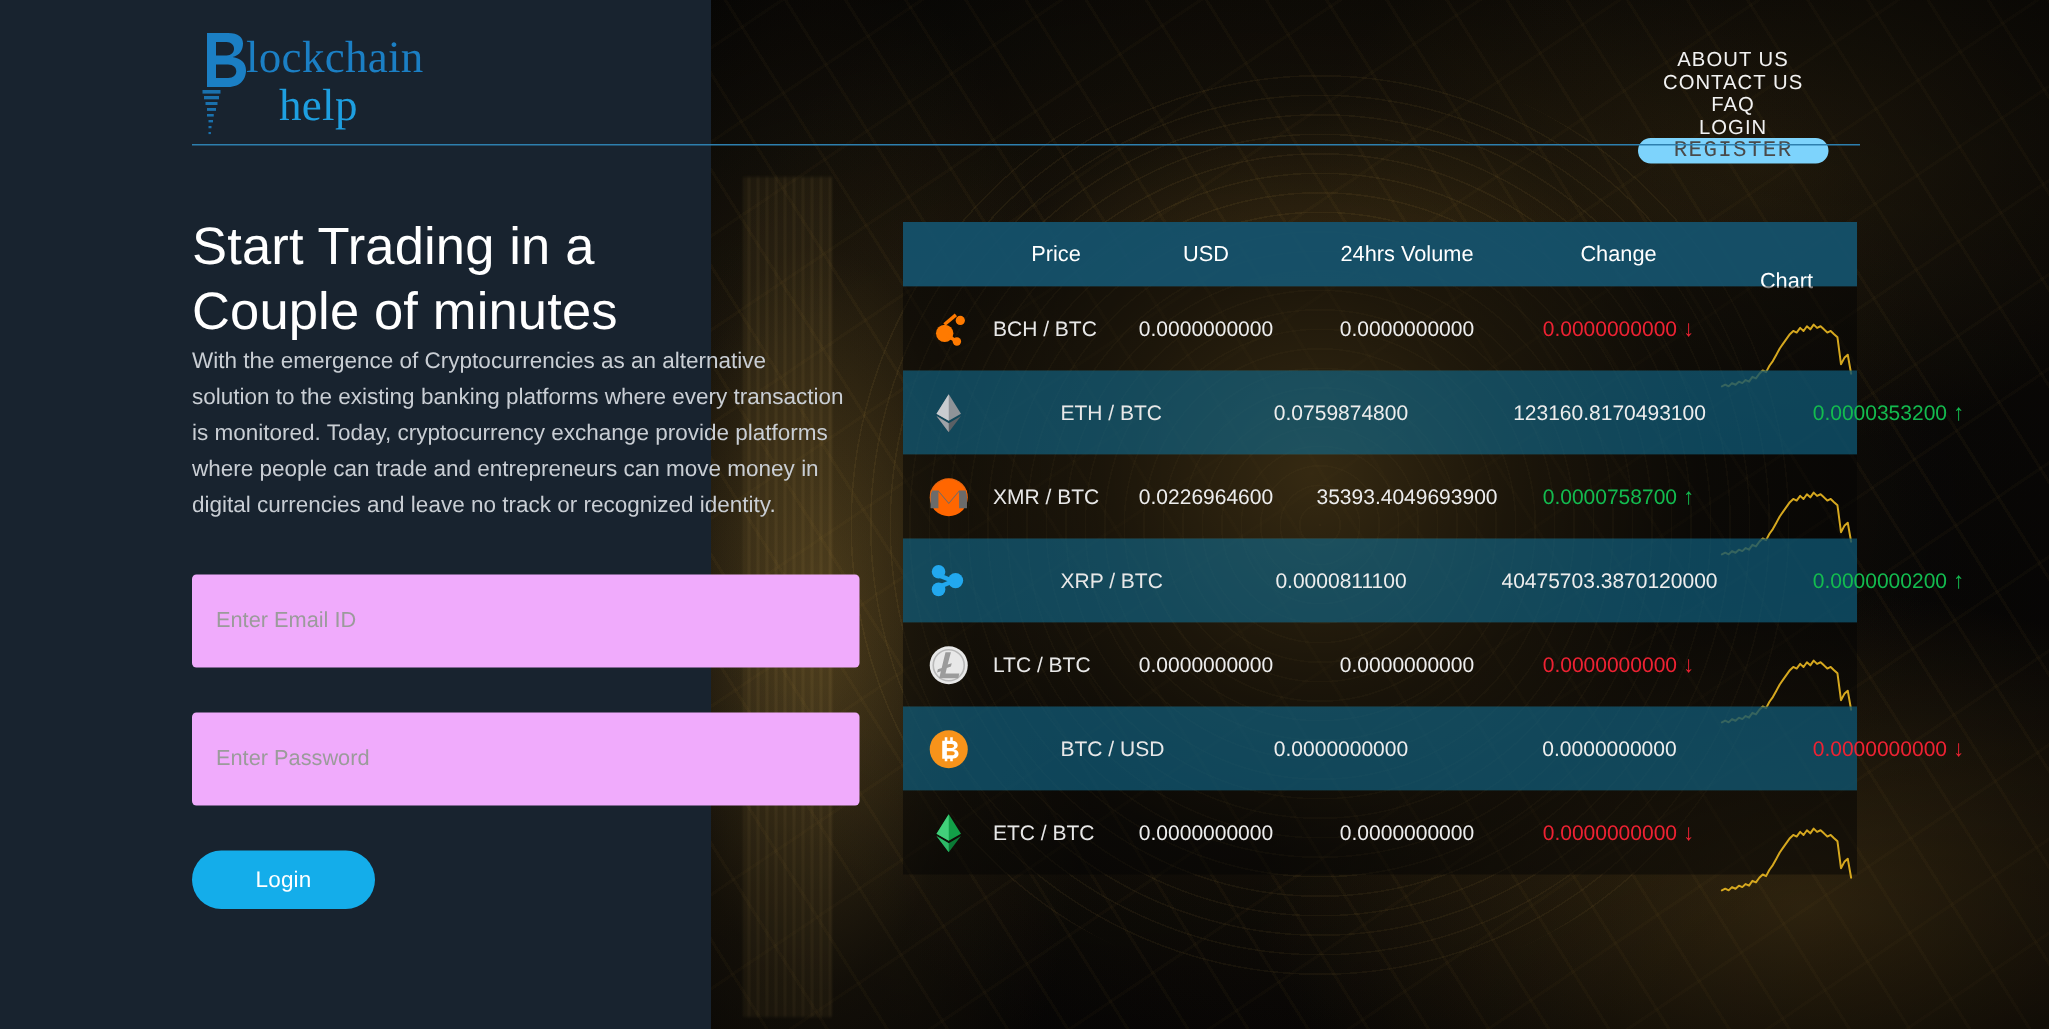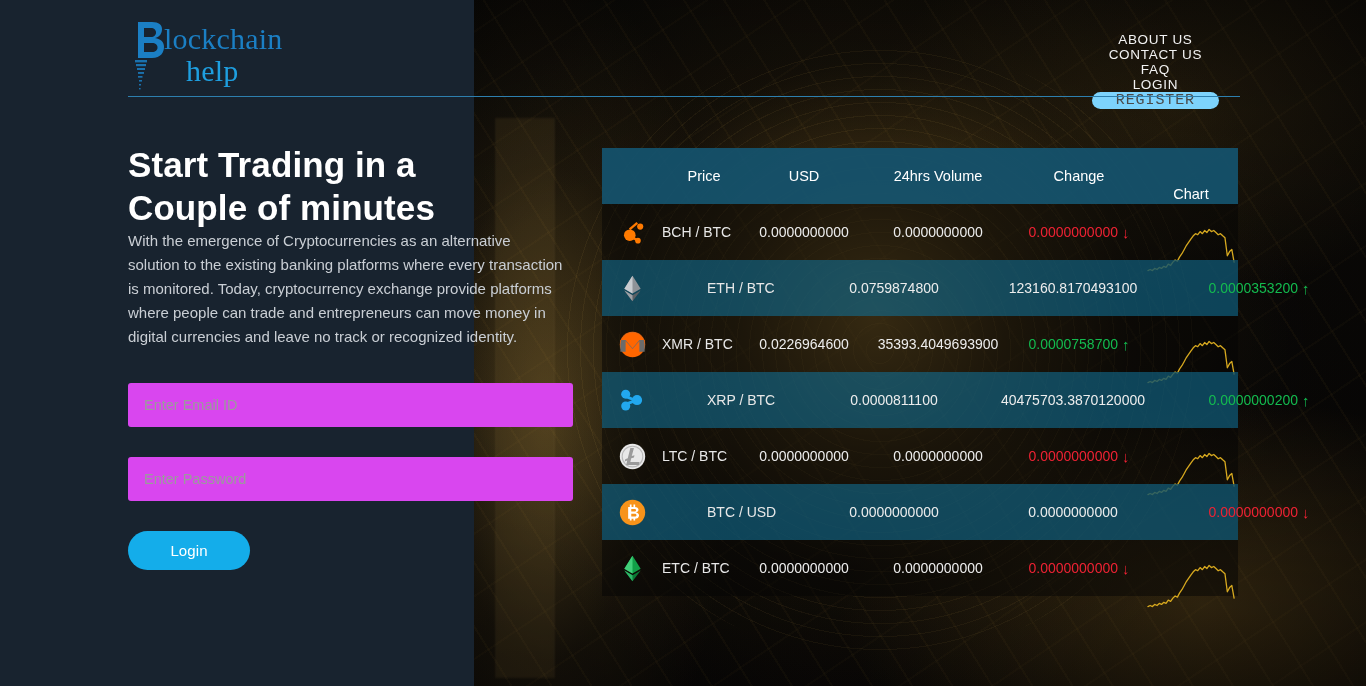--- a/index.html
+++ b/index.html
@@ -132,30 +132,30 @@
     cursor:pointer;
   }
   #lang-caret .tri{
     width:0;height:0;border-left:6px solid transparent;border-right:6px solid transparent;
     border-top:7px solid #6d6d6d;
   }
 
   
   #hero{ position:absolute; left:128px; top:143px; width:450px; z-index:15; }
   #hero-title{
-    font-size:35px; line-height:43px; font-weight:700; color:#ffffff;
+    font-size:35px; line-height:43px; font-weight:400; color:#ffffff;
     letter-spacing:.1px; width:330px;
   }
   #hero-body{
     width:438px;
     font-size:15px; line-height:24px; color:#c9ced4;
   }
   #login-form{ margin-top:34px; width:445px; }
   .field{
-    width:445px; height:44px; background:#d946ef; border:none; border-radius:3px;
+    width:445px; height:62px; background:#f0abfc; border:none; border-radius:3px;
     font-family:"Liberation Sans", sans-serif; font-size:14.5px;
     color:#333; padding:12px 16px; outline:none; display:block;
   }
   .field::placeholder{ color:#9b9b9b; }
   #field-password{ margin-top:30px; }
   #form-buttons{ margin-top:30px; display:flex; gap:7px; }
   .pill-btn{
     background:#14adea; color:#fff; border:none; border-radius:22px;
     font-family:"Liberation Sans", sans-serif; font-size:15px;
     height:39px; cursor:pointer; letter-spacing:.1px;
@@ -163,21 +163,21 @@
   #btn-login{ width:122px; }
   #btn-forgot{ width:197px; }
 
   
   #market{
     position:absolute; left:602px; top:148px; width:636px; z-index:15;
   }
   .mk-row{
     display:flex; align-items:center; height:56px; position:relative;
   }
-  #mk-head{ height:56px; background:rgba(20,83,110,0.93); }
+  #mk-head{ height:43px; background:rgba(20,83,110,0.93); }
   .mk-row.alt{ background:rgba(14,82,110,0.80);gap:45px; }
   .mk-row.plain{ background:rgba(4,4,4,0.50); }
 
   .c-icon{ width:60px; display:flex; align-items:center; justify-content:center; flex:none; }
   .c-pair{ width:84px; font-size:14px; color:#e8e8e8; text-align:left; flex:none; }
   .c-usd { width:116px; font-size:14px; color:#ededed; text-align:center; flex:none; }
   .c-vol { width:152px; font-size:14px; color:#ededed; text-align:center; flex:none; }
   .c-chg { width:130px; font-size:14px; text-align:center; flex:none;
            display:flex; align-items:center; justify-content:center; gap:4px; }
   .c-cht { width:94px; flex:none; display:flex; align-items:center; justify-content:center;margin-top:36px; }

